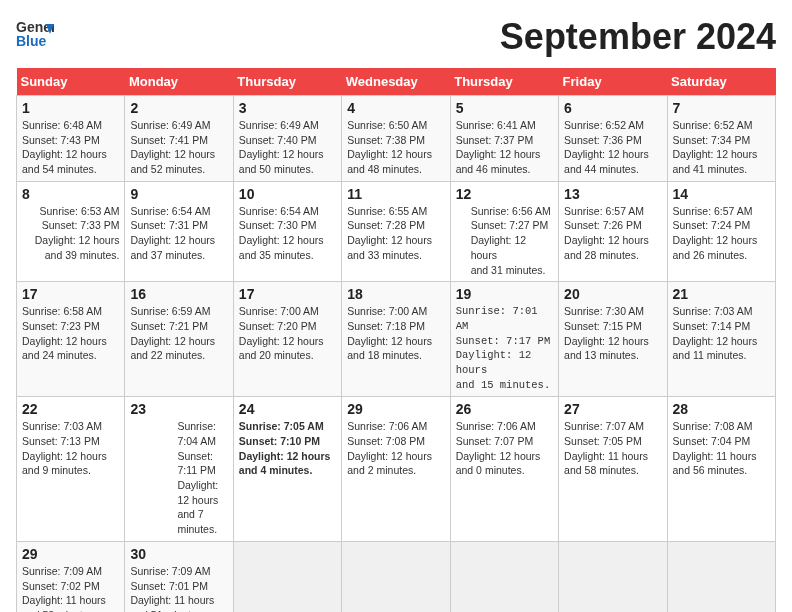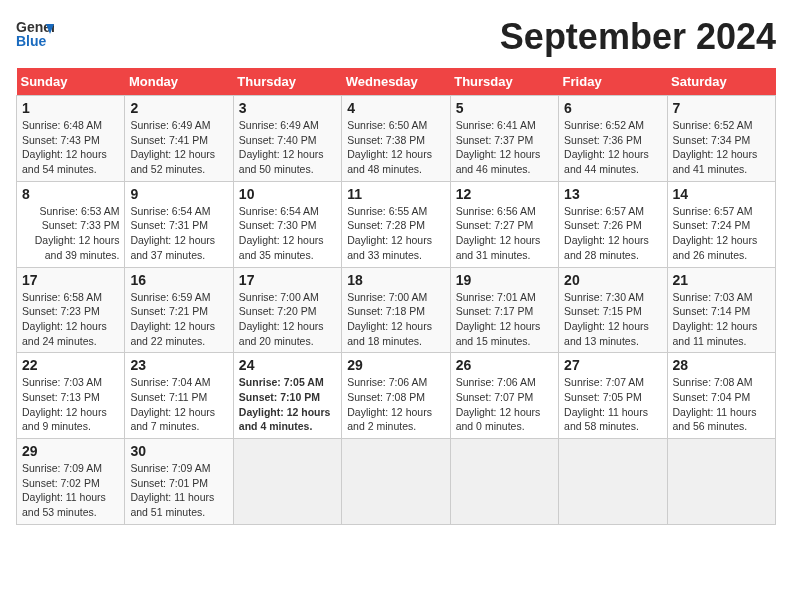--- a/index.html
+++ b/index.html
@@ -186,21 +186,21 @@
         </td>
         <td>
           <span class="day-num">11</span>
           <div class="day-info" style="white-space: pre-line;">Sunrise: 6:55 AM
 Sunset: 7:28 PM
 Daylight: 12 hours
 and 33 minutes.</div>
         </td>
         <td>
           <span class="day-num">12</span>
-          <div class="day-info" style="white-space: pre-line;">Sunrise: 6:56 AM
+          <div class="day-info" style="white-space: pre-line; margin-left: 15px;">Sunrise: 6:56 AM
 Sunset: 7:27 PM
 Daylight: 12 hours
 and 31 minutes.</div>
         </td>
         <td>
           <span class="day-num">13</span>
           <div class="day-info" style="white-space: pre-line;">Sunrise: 6:57 AM
 Sunset: 7:26 PM
 Daylight: 12 hours
 and 28 minutes.</div>
@@ -237,21 +237,21 @@
         </td>
         <td>
           <span class="day-num">18</span>
           <div class="day-info" style="white-space: pre-line;">Sunrise: 7:00 AM
 Sunset: 7:18 PM
 Daylight: 12 hours
 and 18 minutes.</div>
         </td>
         <td>
           <span class="day-num">19</span>
-          <div class="day-info" style="white-space: pre-line;">Sunrise: 7:01 AM
+          <div class="day-info" style="white-space: pre-line; font-family: Liberation Mono, monospace;">Sunrise: 7:01 AM
 Sunset: 7:17 PM
 Daylight: 12 hours
 and 15 minutes.</div>
         </td>
         <td>
           <span class="day-num">20</span>
           <div class="day-info" style="white-space: pre-line;">Sunrise: 7:30 AM
 Sunset: 7:15 PM
 Daylight: 12 hours
 and 13 minutes.</div>
@@ -267,21 +267,21 @@
       <tr>
         <td>
           <span class="day-num">22</span>
           <div class="day-info" style="white-space: pre-line;">Sunrise: 7:03 AM
 Sunset: 7:13 PM
 Daylight: 12 hours
 and 9 minutes.</div>
         </td>
         <td>
           <span class="day-num">23</span>
-          <div class="day-info" style="white-space: pre-line;">Sunrise: 7:04 AM
+          <div class="day-info" style="white-space: pre-line; margin-left: 47px;">Sunrise: 7:04 AM
 Sunset: 7:11 PM
 Daylight: 12 hours
 and 7 minutes.</div>
         </td>
         <td>
           <span class="day-num">24</span>
           <div class="day-info" style="white-space: pre-line; font-weight: bold;">Sunrise: 7:05 AM
 Sunset: 7:10 PM
 Daylight: 12 hours
 and 4 minutes.</div>

